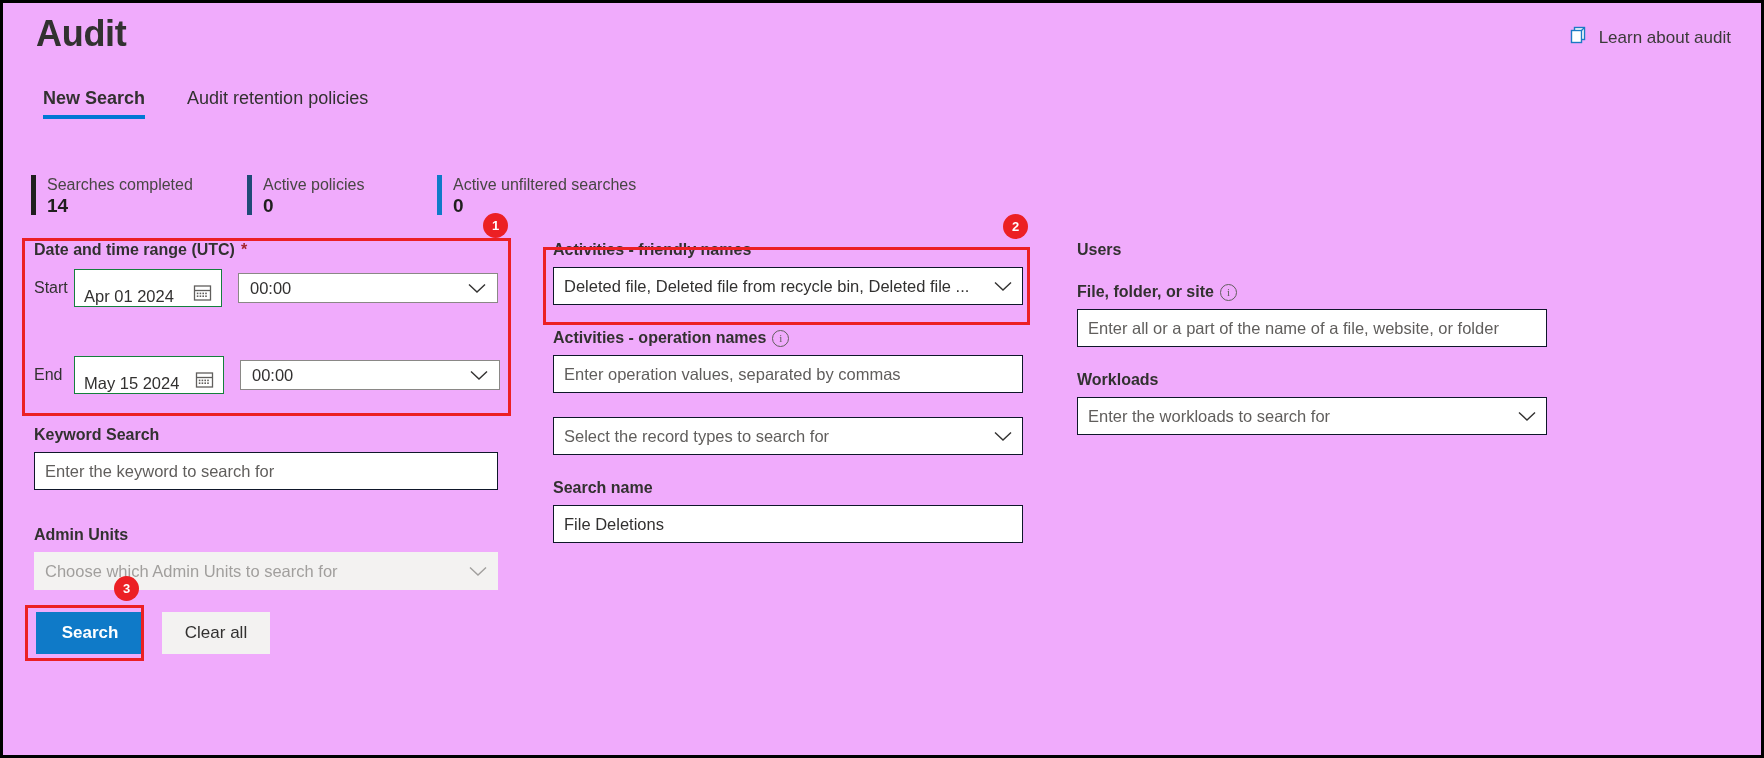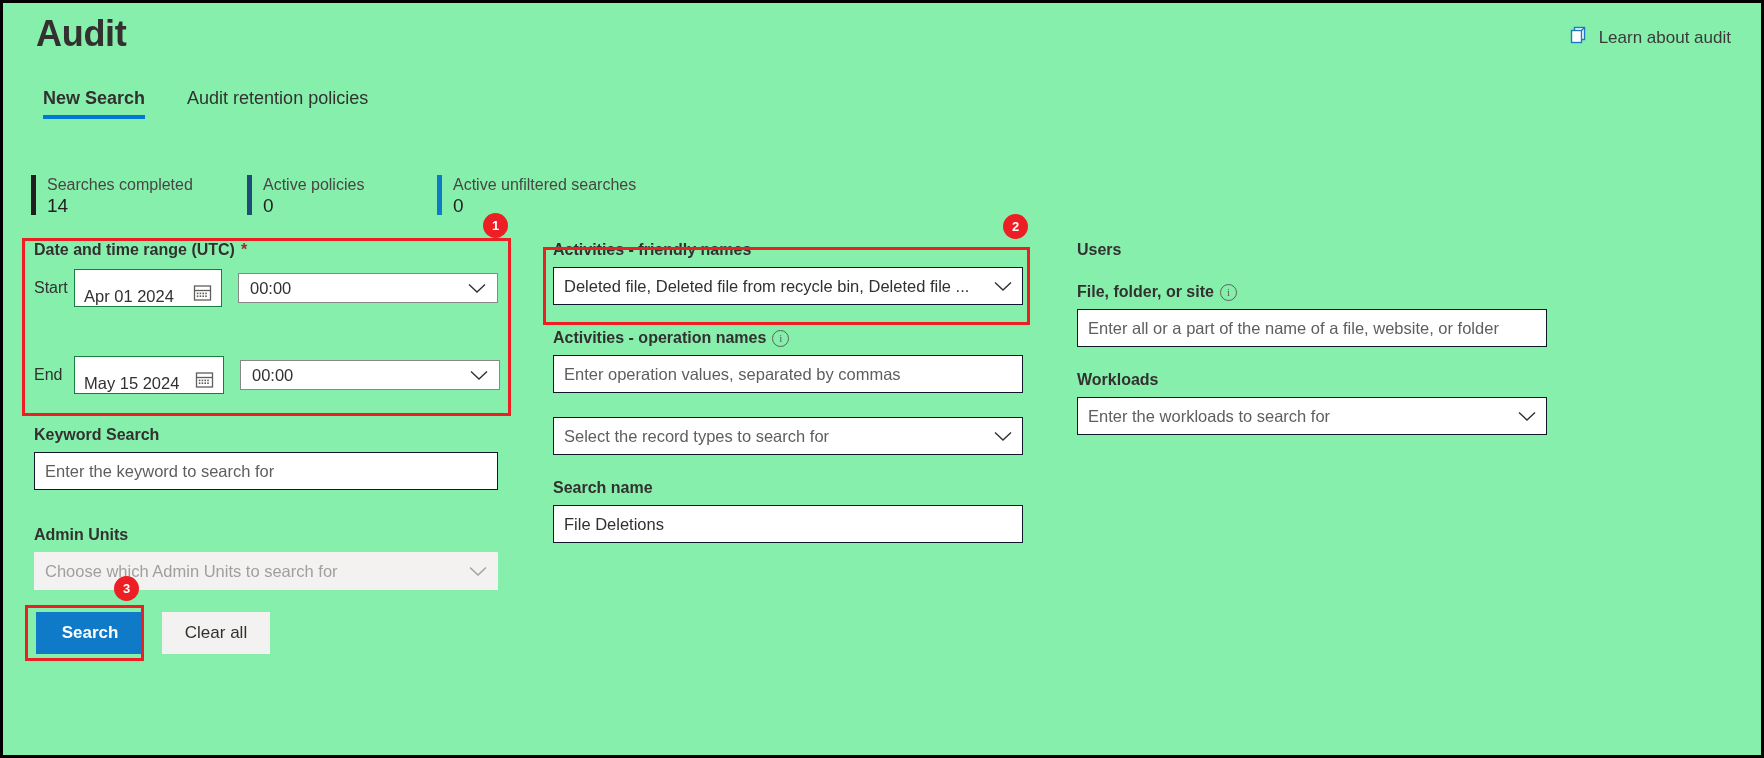--- a/index.html
+++ b/index.html
@@ -8,21 +8,21 @@
     background: #ffffff;
   }
   body {
     font-family: "Liberation Sans", sans-serif;
     color: #323130;
   }
   #page {
     position: relative;
     width: 1764px;
     height: 758px;
-    background: #86efac;
+    background: #f0abfc;
     border: 3px solid #000000;
     box-sizing: border-box;
     overflow: hidden;
   }
   .inner {
     position: relative;
     width: 100%;
     height: 100%;
     padding: 0;
     box-sizing: border-box;
@@ -99,21 +99,21 @@
     flex: none;
   }
   .stat .txt .slabel {
     font-size: 16px;
     color: #484644;
     line-height: 19px;
     white-space: nowrap;
   }
   .stat .txt .svalue {
     font-size: 19px;
-    font-weight: normal;
+    font-weight: bold;
     color: #201f1e;
     line-height: 24px;
   }
 
   
   .col {
     position: absolute;
   }
   .col1 { left: 31px;  top: 238px; width: 470px; }
   .col2 { left: 550px; top: 238px; width: 470px; }

